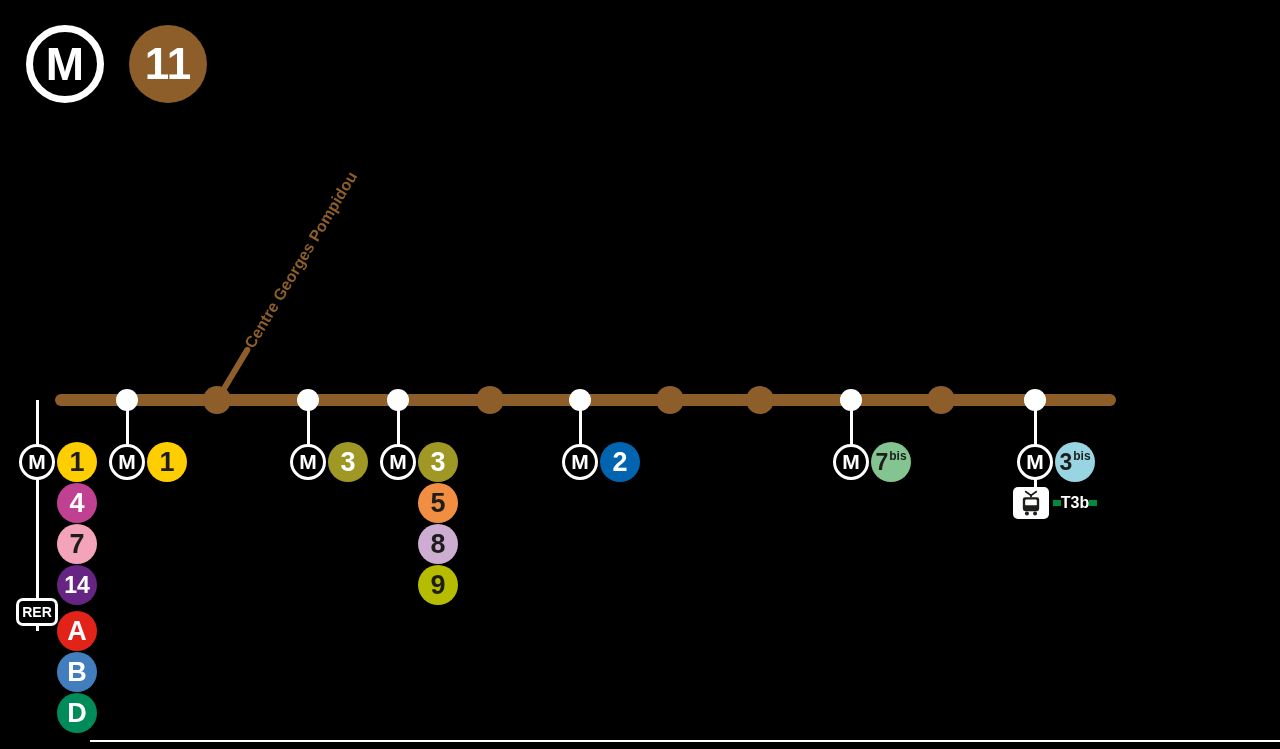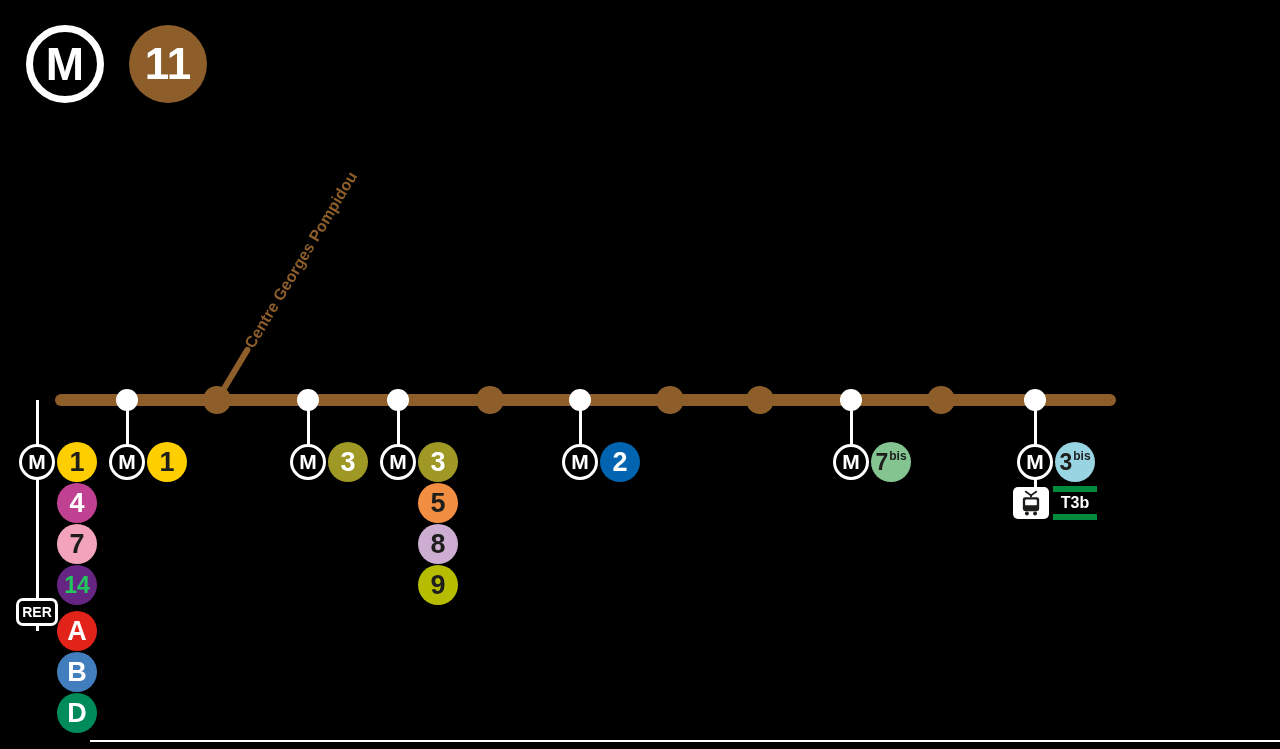--- a/index.html
+++ b/index.html
@@ -32,21 +32,21 @@
   .badge.badge-wide .badge-main { font-size:23px; }
   .badge.badge-suffixed .badge-main { font-size:23px; }
   .badge .badge-suffix { font-size:12px; margin-left:1px; transform:translateY(-6px); }
 
   .rer-box { position:absolute; width:42px; height:28px; border:3px solid #fff; border-radius:7px;
     background:#000; color:#fff; font-weight:bold; font-size:14px;
     display:flex; align-items:center; justify-content:center; }
 
   .tram-icon { position:absolute; width:36px; height:32px; background:#fff; border-radius:5px;
     display:flex; align-items:center; justify-content:center; }
-  .tram-indicator { position:absolute; width:44px; height:34px; display:flex; flex-direction:column;
+  .tram-indicator { position:absolute; width:44px; height:34px; display:flex; 
     align-items:center; justify-content:space-between; }
   .tram-bar { width:100%; height:6px; }
   .tram-label { color:#fff; font-weight:bold; font-size:16px; line-height:1; }
 
   .bottom-rule { position:absolute; height:2px; }
 </style>
 </head>
 <body style="background: rgb(0, 0, 0);">
 
 <div class="canvas" style="background: rgb(0, 0, 0);">
@@ -66,21 +66,21 @@
       <div class="roundel" style="left: 19px; top: 444px;">M</div>
       <div class="badge" style="left: 57px; top: 442px; background: rgb(255, 206, 0); color: rgb(29, 29, 27);">
         <span class="badge-main">1</span>
       </div>
       <div class="badge" style="left: 57px; top: 483px; background: rgb(192, 65, 145); color: rgb(255, 255, 255);">
         <span class="badge-main">4</span>
       </div>
       <div class="badge" style="left: 57px; top: 524px; background: rgb(243, 164, 186); color: rgb(29, 29, 27);">
         <span class="badge-main">7</span>
       </div>
-      <div class="badge badge-wide" style="left: 57px; top: 565px; background: rgb(102, 36, 131); color: #22c55e;">
+      <div class="badge badge-wide" style="left: 57px; top: 565px; background: rgb(102, 36, 131); color: #ffffff;">
         <span class="badge-main">14</span>
       </div>
       <div class="rer-box" style="left: 16px; top: 598px;">RER</div>
       <div class="badge" style="left: 57px; top: 611px; background: rgb(226, 35, 26); color: rgb(255, 255, 255);">
         <span class="badge-main">A</span>
       </div>
       <div class="badge" style="left: 57px; top: 652px; background: rgb(66, 125, 189); color: rgb(255, 255, 255);">
         <span class="badge-main">B</span>
       </div>
       <div class="badge" style="left: 57px; top: 693px; background: rgb(0, 139, 90); color: rgb(255, 255, 255);">

